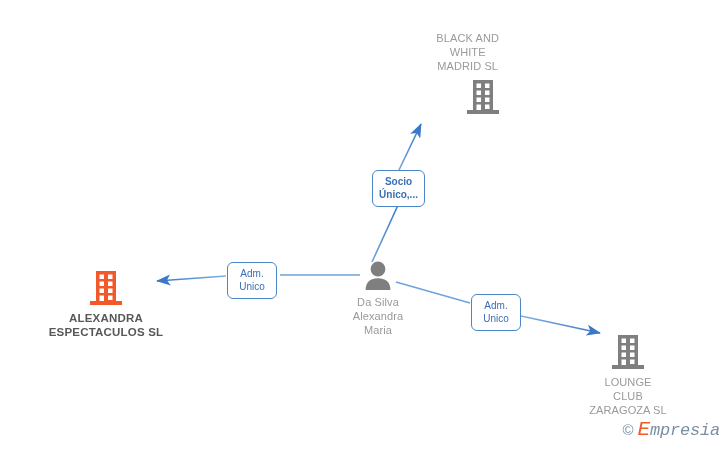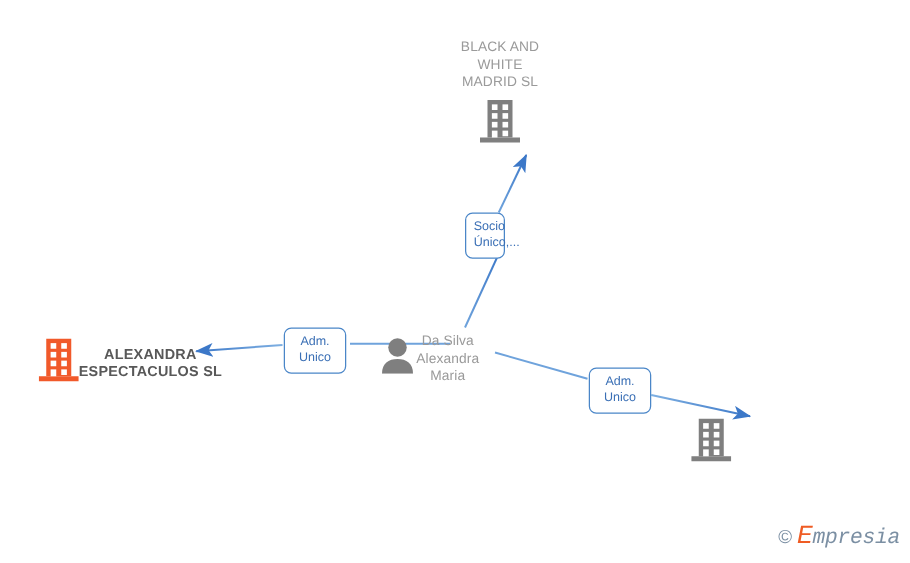--- a/index.html
+++ b/index.html
@@ -22,21 +22,21 @@
     left: 0;
     top: 0;
     width: 728px;
     height: 450px;
   }
 
   
   .node {
     position: absolute;
     display: flex;
-    flex-direction: row;
+    flex-direction: column;
     align-items: center;
     width: 150px;
     margin-left: -75px;
     z-index: 3;
   }
   .node .glyph {
     display: block;
     line-height: 0;
   }
   .node .caption {
@@ -140,30 +140,30 @@
       <line x1="360" y1="275" x2="280" y2="275" stroke="#6fa3dc" stroke-width="1.6"></line>
       <line x1="226" y1="276" x2="157" y2="281" stroke="url(#edgeFadeLeft)" stroke-width="1.6" marker-end="url(#arrowhead)"></line>
     </g>
 
     <g>
       <line x1="396" y1="282" x2="470" y2="303" stroke="#6fa3dc" stroke-width="1.6"></line>
       <line x1="521" y1="316" x2="600" y2="333" stroke="url(#edgeFadeRight)" stroke-width="1.6" marker-end="url(#arrowhead)"></line>
     </g>
   </svg>
 
-  <div class="rel-label" style="left:372px; top:170px; width:32px;">Socio
+  <div class="rel-label" style="left:372px; top:170px; width:53px;font-weight:bold;">Socio
 Único,...</div>
 
   <div class="rel-label" style="left:227px; top:262px; width:50px;">Adm.
 Unico</div>
 
   <div class="rel-label" style="left:471px; top:294px; width:50px;">Adm.
 Unico</div>
 
-  <div class="node caption-top" style="left:400px; top:31px;">
+  <div class="node caption-top" style="left:424px; top:31px;align-items:flex-end;">
     <span class="glyph">
       <svg width="32" height="36" viewBox="0 0 32 36" xmlns="http://www.w3.org/2000/svg">
         <rect x="6" y="1" width="20" height="30" fill="#7f7f7f"></rect>
         <rect x="0" y="31" width="32" height="4" fill="#7f7f7f"></rect>
         <rect x="9.5" y="4.5" width="4.5" height="4.5" fill="#ffffff"></rect>
         <rect x="18" y="4.5" width="4.5" height="4.5" fill="#ffffff"></rect>
         <rect x="9.5" y="11.5" width="4.5" height="4.5" fill="#ffffff"></rect>
         <rect x="18" y="11.5" width="4.5" height="4.5" fill="#ffffff"></rect>
         <rect x="9.5" y="18.5" width="4.5" height="4.5" fill="#ffffff"></rect>
         <rect x="18" y="18.5" width="4.5" height="4.5" fill="#ffffff"></rect>
@@ -215,20 +215,23 @@
         <rect x="9.5" y="4.5" width="4.5" height="4.5" fill="#ffffff"></rect>
         <rect x="18" y="4.5" width="4.5" height="4.5" fill="#ffffff"></rect>
         <rect x="9.5" y="11.5" width="4.5" height="4.5" fill="#ffffff"></rect>
         <rect x="18" y="11.5" width="4.5" height="4.5" fill="#ffffff"></rect>
         <rect x="9.5" y="18.5" width="4.5" height="4.5" fill="#ffffff"></rect>
         <rect x="18" y="18.5" width="4.5" height="4.5" fill="#ffffff"></rect>
         <rect x="9.5" y="25.5" width="4.5" height="5.5" fill="#ffffff"></rect>
         <rect x="18" y="25.5" width="4.5" height="4.5" fill="#ffffff"></rect>
       </svg>
     </span>
+    <span class="caption">LOUNGE
+CLUB
+ZARAGOZA SL</span>
   </div>
 
   <div id="watermark">
     <span class="copy">©</span>
     <span class="mark"><span class="cap">E</span><span>mpresia</span></span>
   </div>
 
 </div>
 
 </body></html>

